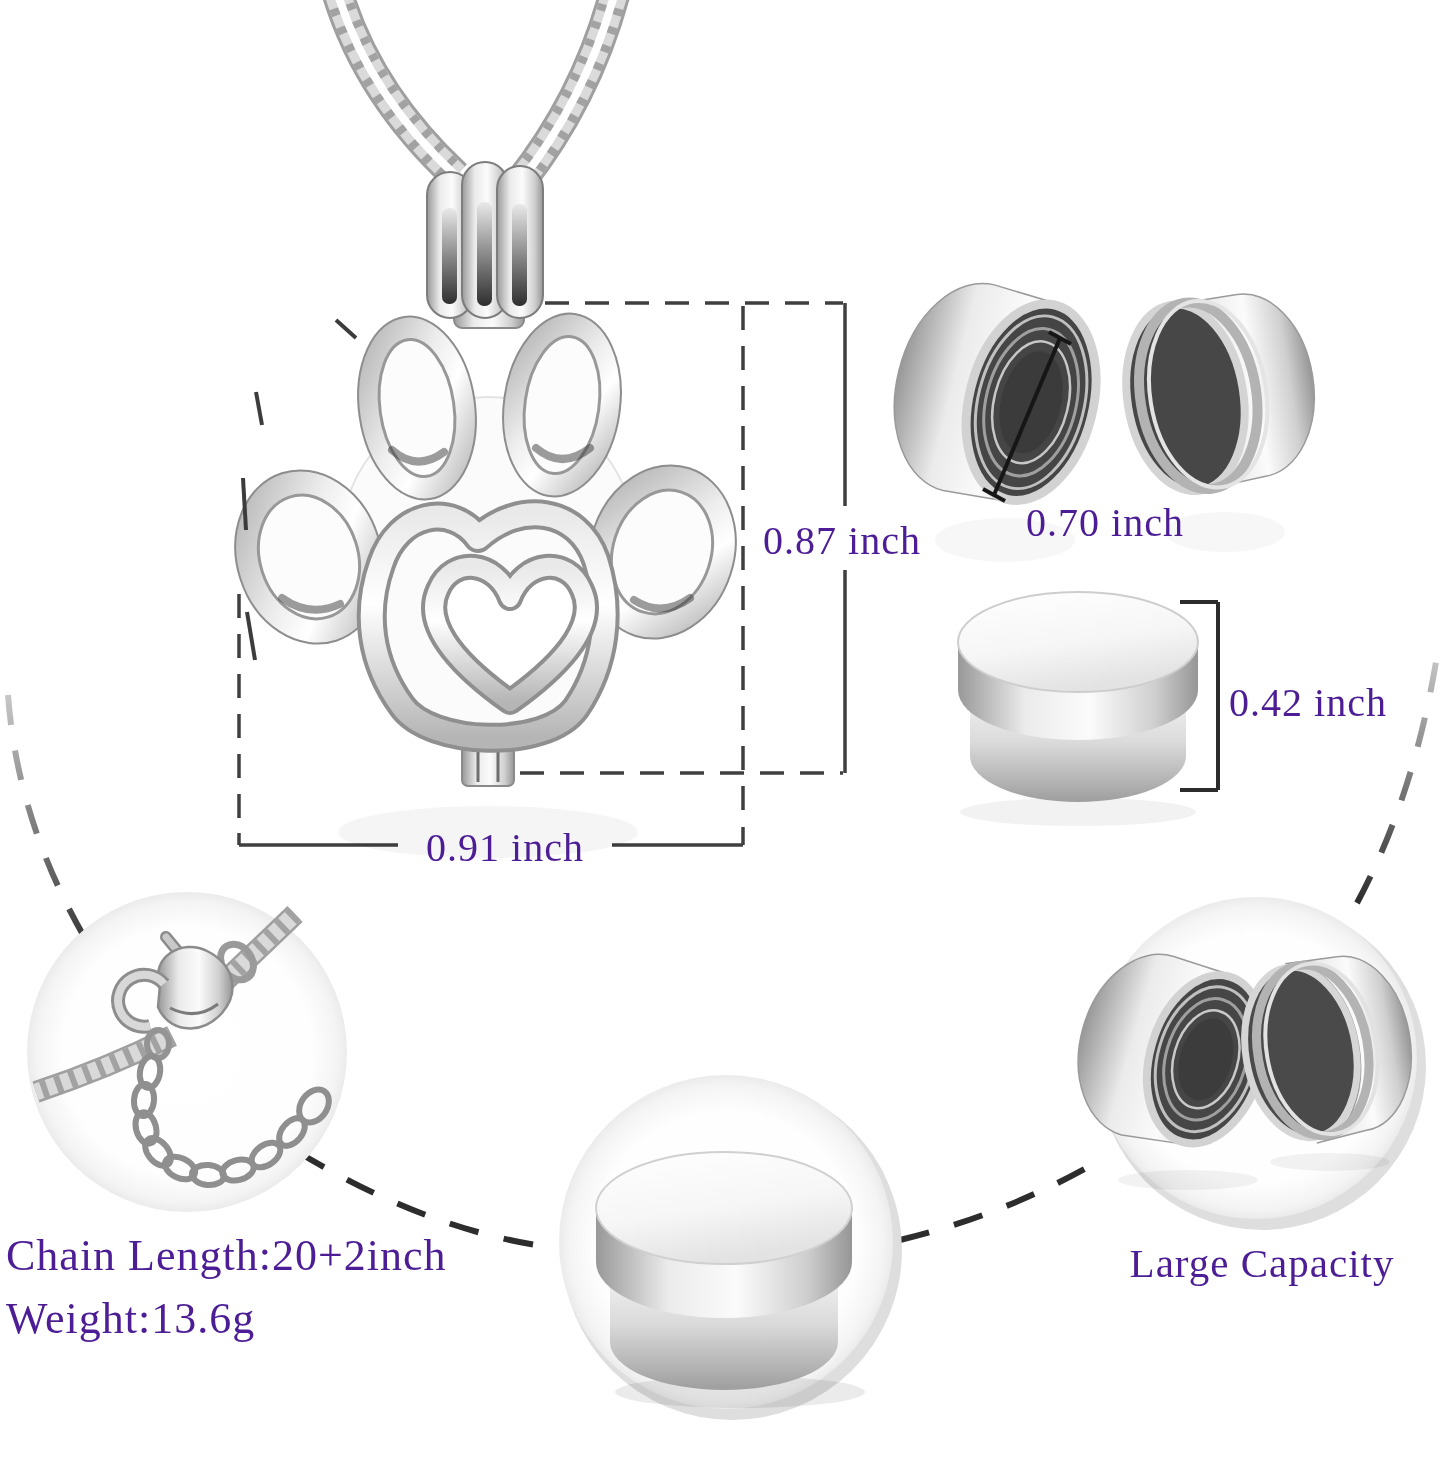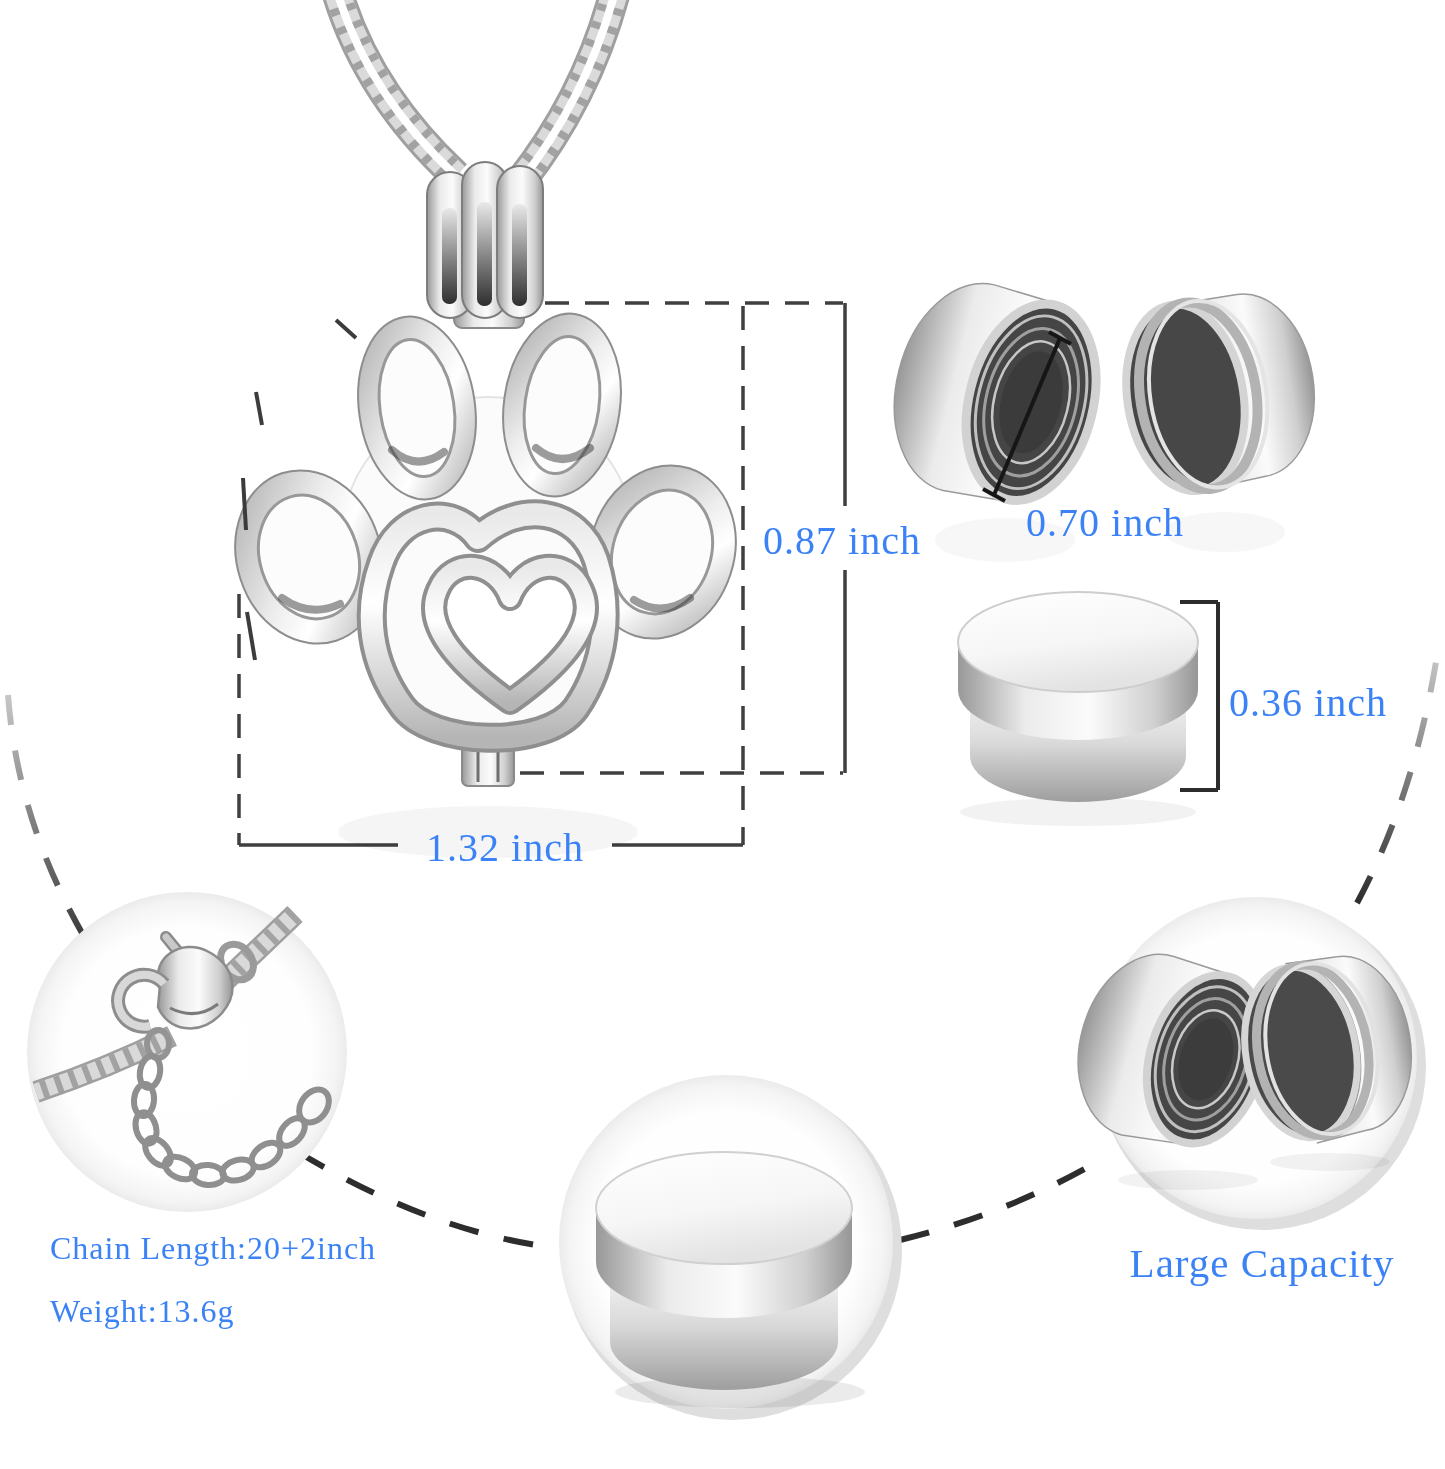--- a/index.html
+++ b/index.html
@@ -1,22 +1,22 @@
 <!DOCTYPE html>
 <html><head>
 <meta charset="utf-8">
 <style>
   html,body{margin:0;padding:0;background:#ffffff;}
   .stage{position:relative;width:1445px;height:1469px;background:#ffffff;overflow:hidden;
          font-family:"Liberation Serif", serif;}
   .stage svg{position:absolute;left:0;top:0;}
-  .lbl{position:absolute;color:#3b82f6;white-space:nowrap;letter-spacing:1px;}
+  .lbl{position:absolute;color:#4c1d95;white-space:nowrap;letter-spacing:1px;}
   .lbl.centered{transform:translate(-50%,-50%);}
   .dim{font-size:40px;}
-  .spec{font-size:32px;margin-left:44px;}
+  .spec{font-size:44px;}
   .feat{font-size:41px;}
 </style>
 </head>
 <body>
 
 <div class="stage">
 
 <svg width="1445" height="1469" viewBox="0 0 1445 1469">
   <defs>
     <linearGradient id="gV" x1="0" y1="0" x2="0" y2="1">
@@ -262,20 +262,20 @@
     <g transform="rotate(-10 1326 1045)">
       <path d="M1300,958 L1352,960 A58,88 0 0 1 1352,1136 L1300,1140 A55,86 0 0 0 1300,958 Z" fill="url(#gH)" stroke="#9a9a9a" stroke-width="1.5"></path>
       <ellipse cx="1300" cy="1048" rx="55" ry="86" fill="#4a4a4a" stroke="#d6d6d6" stroke-width="7"></ellipse>
       <ellipse cx="1312" cy="1048" rx="55" ry="86" fill="none" stroke="#b3b3b3" stroke-width="9"></ellipse>
       <ellipse cx="1321" cy="1048" rx="55" ry="86" fill="none" stroke="#e2e2e2" stroke-width="4"></ellipse>
     </g>
   </g>
 </svg>
 
 <div class="lbl dim centered" style="left:842px; top:540px;">0.87 inch</div>
-<div class="lbl dim centered" style="left:505px; top:847px;">1.32 inch</div>
+<div class="lbl dim centered" style="left:505px; top:847px;">0.91 inch</div>
 <div class="lbl dim centered" style="left:1105px; top:522px;">0.70 inch</div>
-<div class="lbl dim centered" style="left:1308px; top:702px;">0.36 inch</div>
+<div class="lbl dim centered" style="left:1308px; top:702px;">0.42 inch</div>
 <div class="lbl spec" style="left:6px; top:1230px;">Chain Length:20+2inch</div>
 <div class="lbl spec" style="left:6px; top:1293px;">Weight:13.6g</div>
 <div class="lbl feat centered" style="left:1262px; top:1263px;">Large Capacity</div>
 
 </div>
 
 </body></html>

